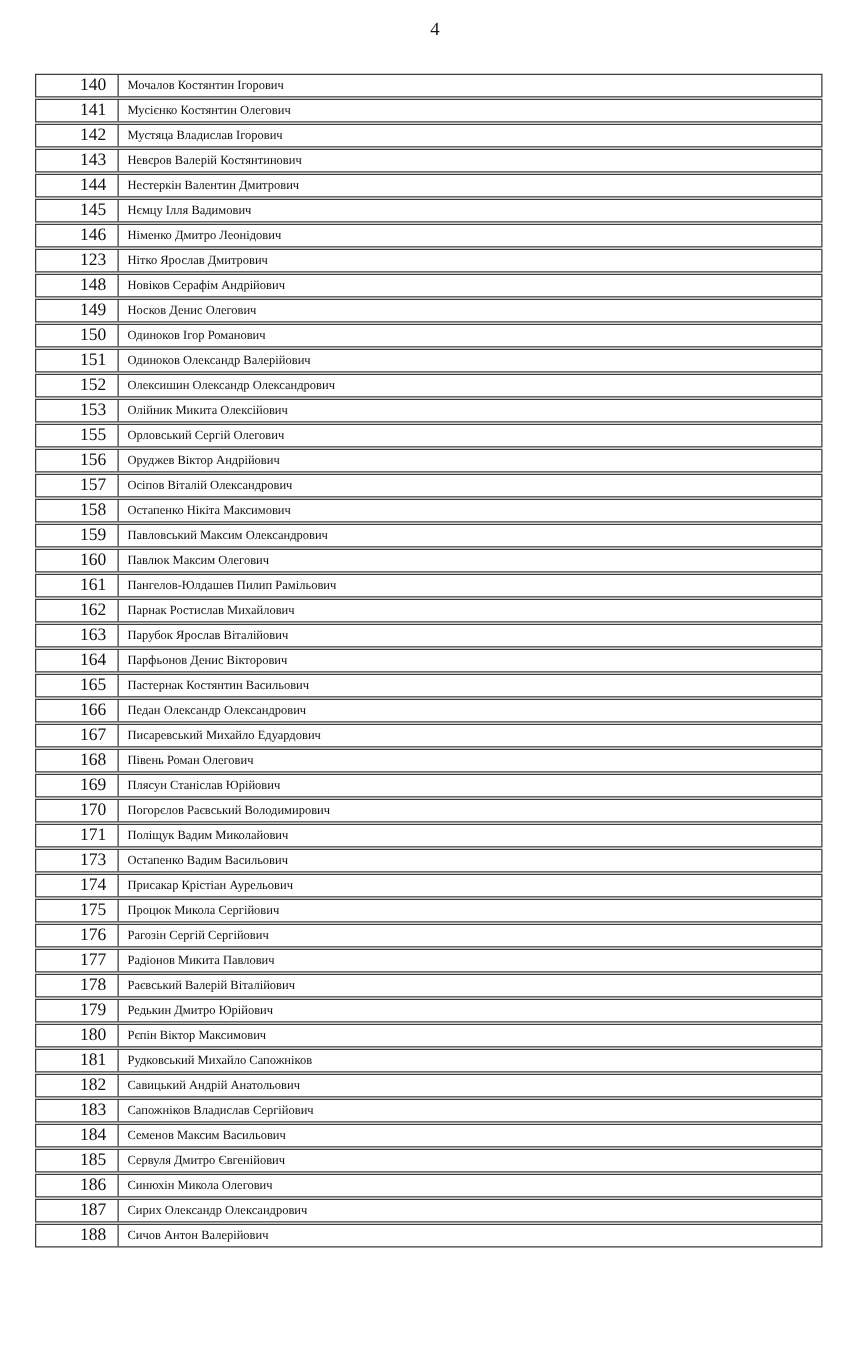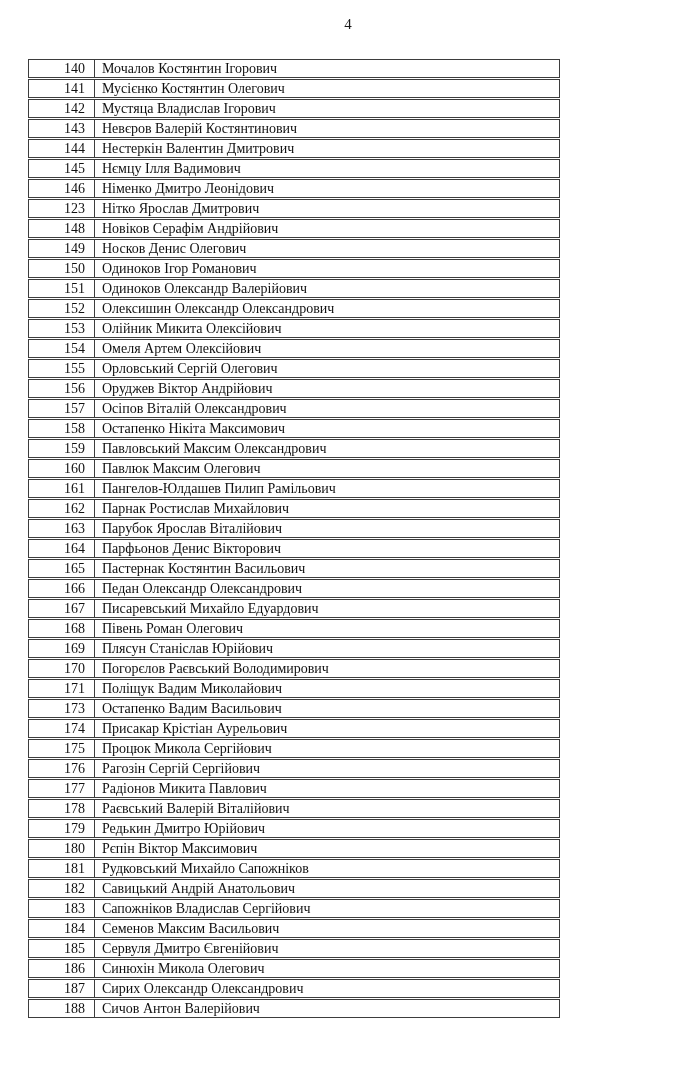--- a/index.html
+++ b/index.html
@@ -22,21 +22,21 @@
     left: 28px;
     width: 640px;
     text-align: center;
     font-size: 15px;
     color: #1a1a1a;
   }
   .roster-table {
     position: absolute;
     left: 28px;
     top: 59px;
-    width: 532px;
+    width: 630px;
     display: flex;
     flex-direction: column;
     gap: 1px;
   }
   .roster-row {
     display: flex;
     align-items: stretch;
     height: 19px;
     box-sizing: border-box;
     border: 1px solid #3d3d3d;
@@ -52,21 +52,21 @@
     padding-right: 9px;
     font-size: 14px;
     line-height: 1;
     white-space: nowrap;
   }
   .name-cell {
     flex: 1;
     display: flex;
     align-items: center;
     padding-left: 7px;
-    font-size: 14px;
+    font-size: 10px;
     line-height: 1;
     white-space: nowrap;
     overflow: hidden;
   }
 </style>
 </head>
 <body>
 
 <div class="page">
 
@@ -136,24 +136,20 @@
     <div class="roster-row">
       <div class="num-cell">152</div>
       <div class="name-cell">Олексишин Олександр Олександрович</div>
     </div>
 
     <div class="roster-row">
       <div class="num-cell">153</div>
       <div class="name-cell">Олійник Микита Олексійович</div>
     </div>
 
-    <div class="roster-row">
-      <div class="num-cell">154</div>
-      <div class="name-cell">Омеля Артем Олексійович</div>
-    </div>
 
     <div class="roster-row">
       <div class="num-cell">155</div>
       <div class="name-cell">Орловський Сергій Олегович</div>
     </div>
 
     <div class="roster-row">
       <div class="num-cell">156</div>
       <div class="name-cell">Оруджев Віктор Андрійович</div>
     </div>

